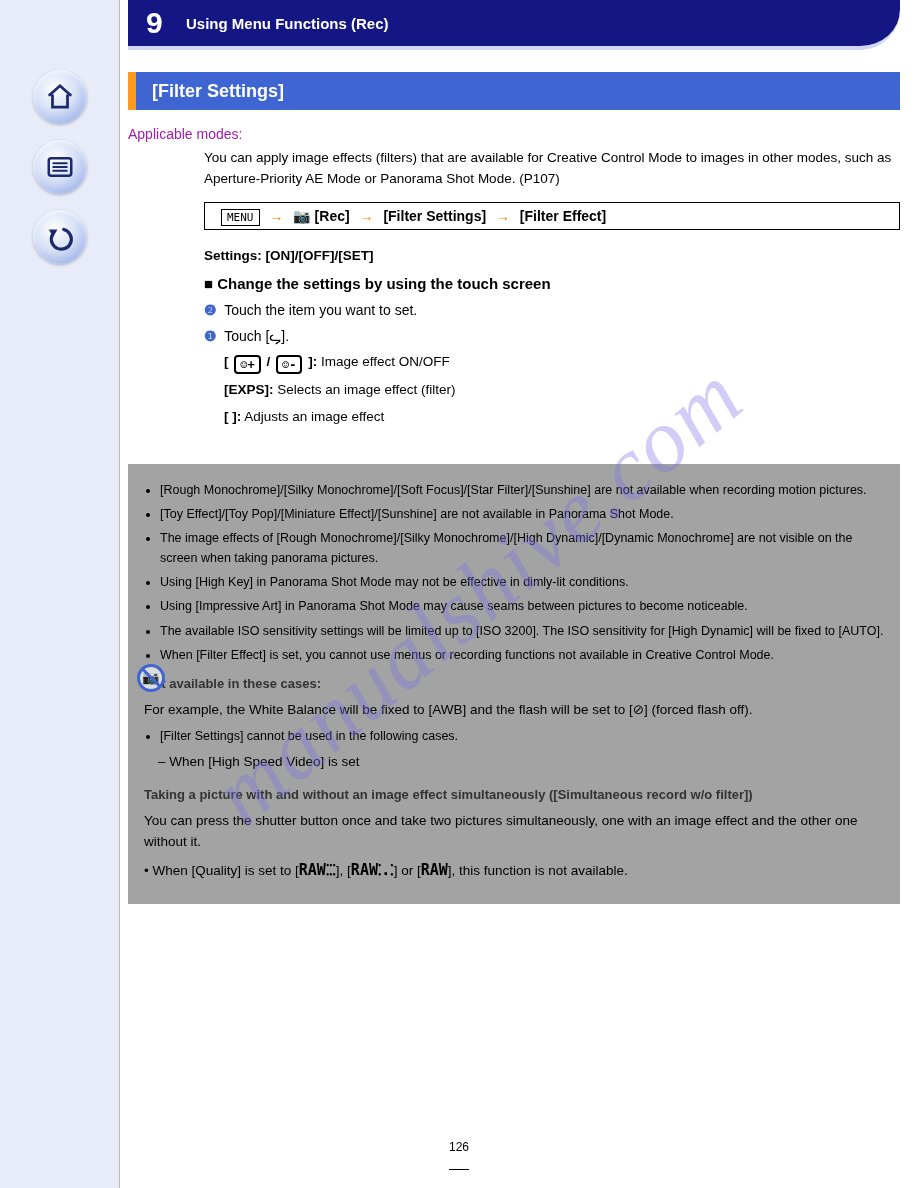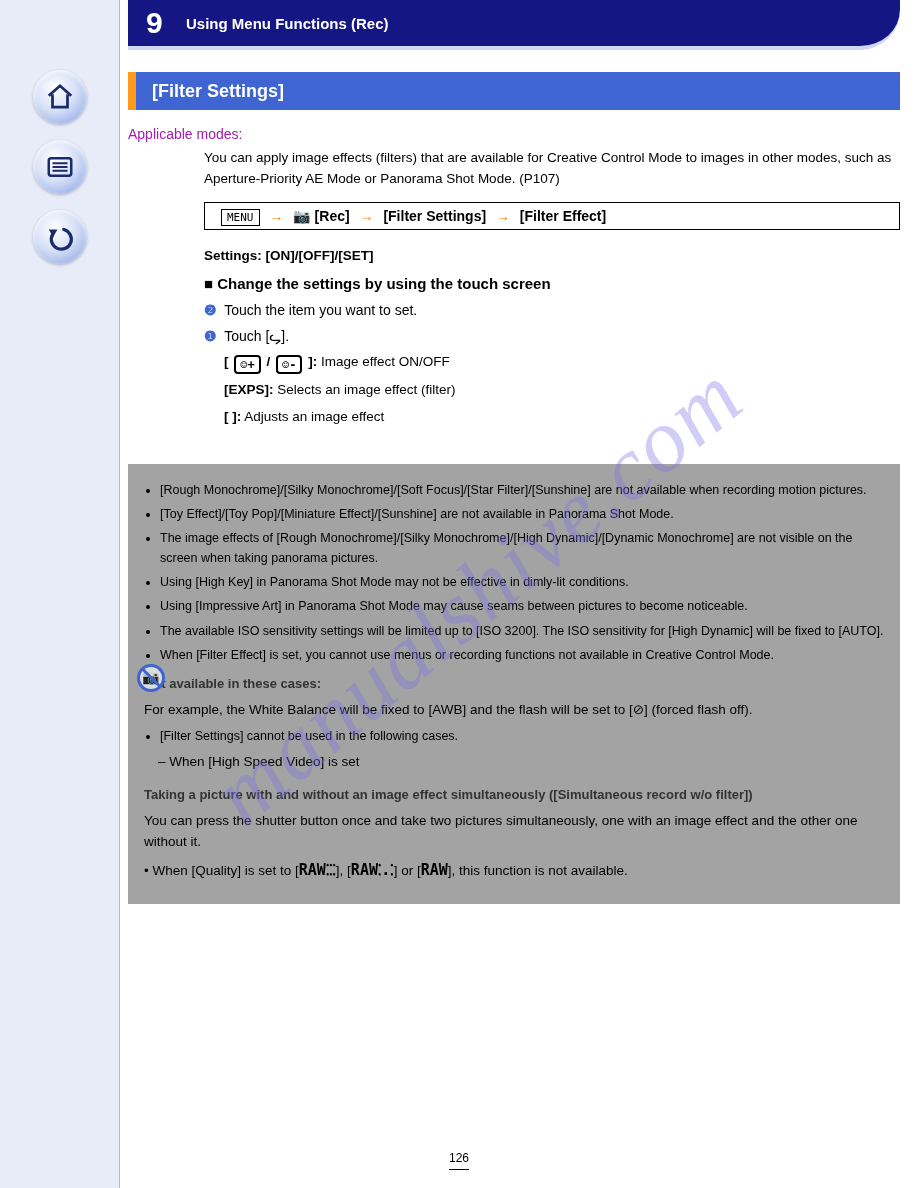--- a/index.html
+++ b/index.html
@@ -142,21 +142,21 @@
     color: #333;
     margin: 8px 0 4px;
   }
   .page-num {
     position: absolute;
     bottom: 18px;
     left: 50%;
     transform: translateX(-50%);
     font-size: 12px;
     border-bottom: 1px solid #000;
-    padding-bottom: 4px;
+    padding-bottom: 15px;
   }
   .watermark {
     position: absolute;
     left: 52%; top: 50%;
     transform: translate(-50%, -50%) rotate(-40deg);
     font-size: 90px;
     color: rgba(124, 113, 230, 0.35);
     font-style: italic;
     font-family: Georgia, serif;
     pointer-events: none;

